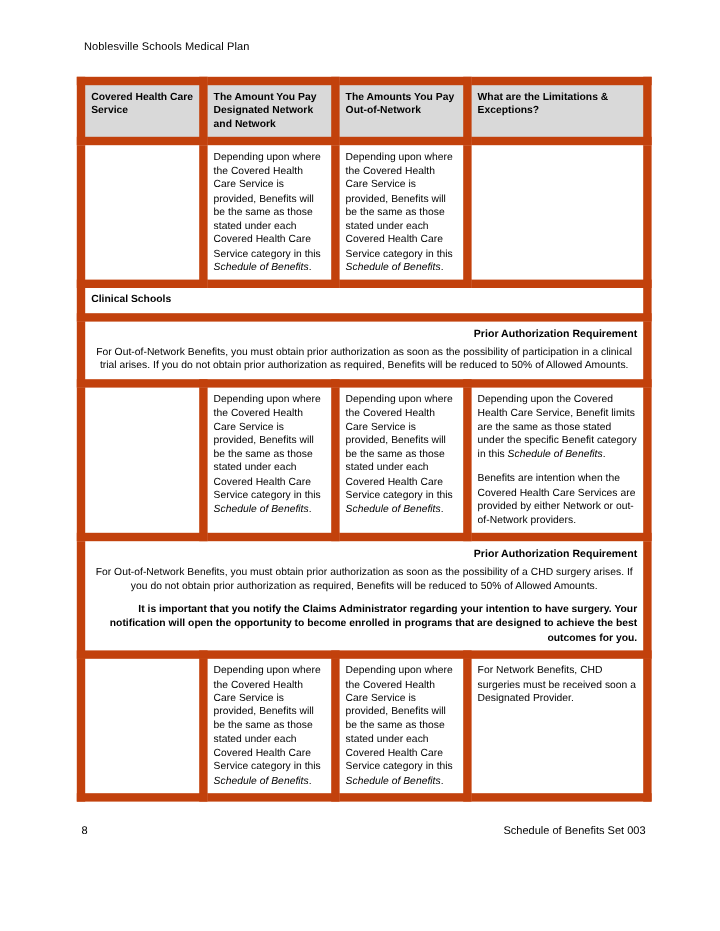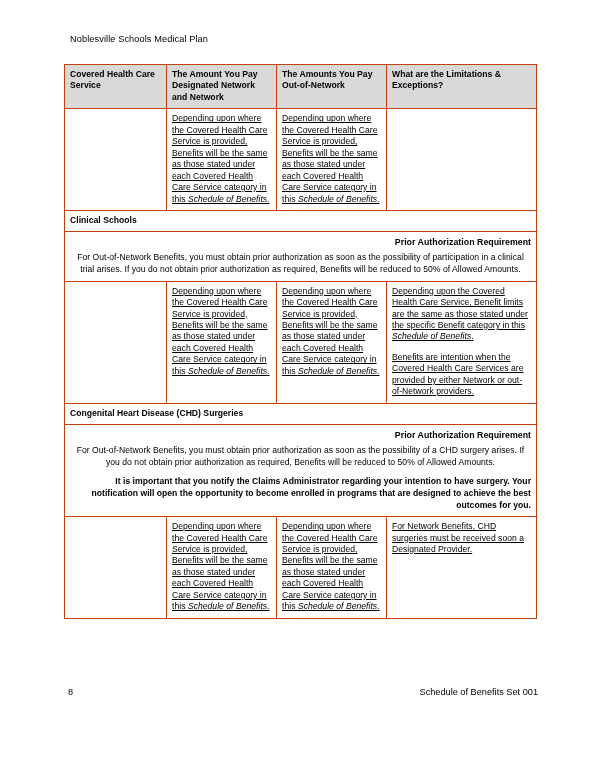--- a/index.html
+++ b/index.html
@@ -32,21 +32,21 @@
   }
   table.sob {
     position: absolute;
     left: 64px;
     top: 64px;
     width: 472px;
     border-collapse: collapse;
     table-layout: fixed;
   }
   table.sob td {
-    border: 1px solid #c2410c;
+    border: 7px solid #c2410c;
     vertical-align: top;
     padding: 4px 5px 5px 5px;
     font-size: 8.6px;
     line-height: 11.45px;
     letter-spacing: 0.02px;
   }
   col.c1 { width: 102px; }
   col.c2 { width: 110px; }
   col.c3 { width: 110px; }
   col.c4 { width: 150px; }
@@ -78,21 +78,21 @@
   }
   .notice-body {
     font-size: 8.6px;
     line-height: 11.6px;
   }
   .notice-body.strong {
     font-weight: bold;
     margin-top: 8px;
     text-align: right;
   }
-  td.body-cell { padding-top: 5px; text-decoration: underline; }
+  td.body-cell { padding-top: 5px; }
   .para { margin: 0; }
   .para + .para { margin-top: 9px; }
   i { font-style: italic; }
   .blank-cell { }
 
   .footer {
     position: absolute;
     top: 686px;
     left: 68px;
     width: 470px;
@@ -154,23 +154,20 @@
         </td>
         <td class="body-cell">
           <p class="para"><span>Depending upon where the Covered Health Care Service is provided, Benefits will be the same as those stated under each Covered Health Care Service category in this </span><i>Schedule of Benefits</i><span>.</span></p>
         </td>
         <td class="body-cell">
           <p class="para"><span>Depending upon the Covered Health Care Service, Benefit limits are the same as those stated under the specific Benefit category in this </span><i>Schedule of Benefits</i><span>.</span></p>
           <p class="para"><span>Benefits are intention when the Covered Health Care Services are provided by either Network or out-of-Network providers.</span></p>
         </td>
       </tr>
 
-      <tr>
-        <td class="section" colspan="4">Congenital Heart Disease (CHD) Surgeries</td>
-      </tr>
 
       <tr>
         <td class="notice" colspan="4">
           <div class="notice-title">Prior Authorization Requirement</div>
           <div class="notice-body">For Out-of-Network Benefits, you must obtain prior authorization as soon as the possibility of a CHD surgery arises. If you do not obtain prior authorization as required, Benefits will be reduced to 50% of Allowed Amounts.</div>
           <div class="notice-body strong">It is important that you notify the Claims Administrator regarding your intention to have surgery. Your notification will open the opportunity to become enrolled in programs that are designed to achieve the best outcomes for you.</div>
         </td>
       </tr>
 
       <tr>
@@ -184,16 +181,16 @@
         <td class="body-cell">
           <p class="para">For Network Benefits, CHD surgeries must be received soon a Designated Provider.</p>
         </td>
       </tr>
 
     </tbody>
   </table>
 
   <div class="footer">
     <span>8</span>
-    <span>Schedule of Benefits Set 001</span>
+    <span>Schedule of Benefits Set 003</span>
   </div>
 
 </div>
 
 </body></html>

